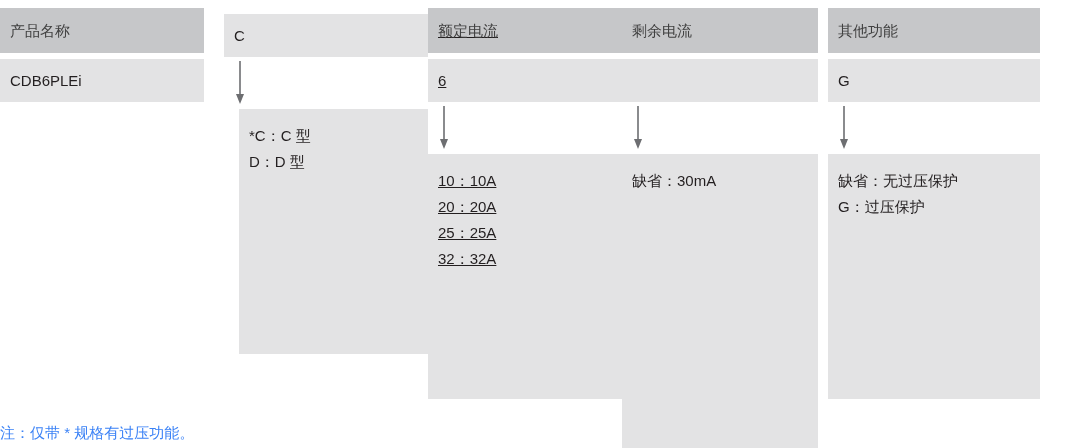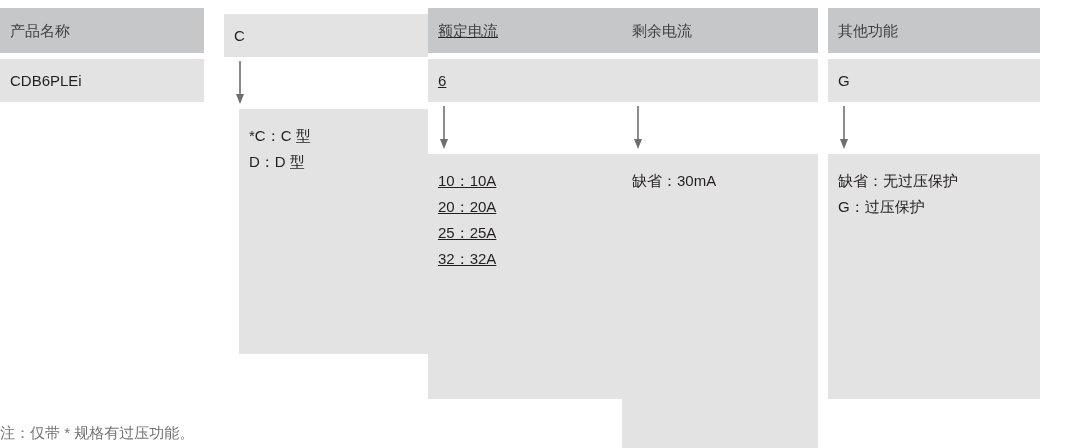--- a/index.html
+++ b/index.html
@@ -82,21 +82,21 @@
 
   .detail-line {
     white-space: nowrap;
   }
 
   .note {
     position: absolute;
     left: 0;
     top: 424px;
     font-size: 15px;
-    color: #737373;
+    color: #3b82f6;
     white-space: nowrap;
   }
 </style>
 </head>
 <body>
 
 <div class="diagram">
 
   <div class="col col-0">
     <div class="header-cell">产品名称</div>

